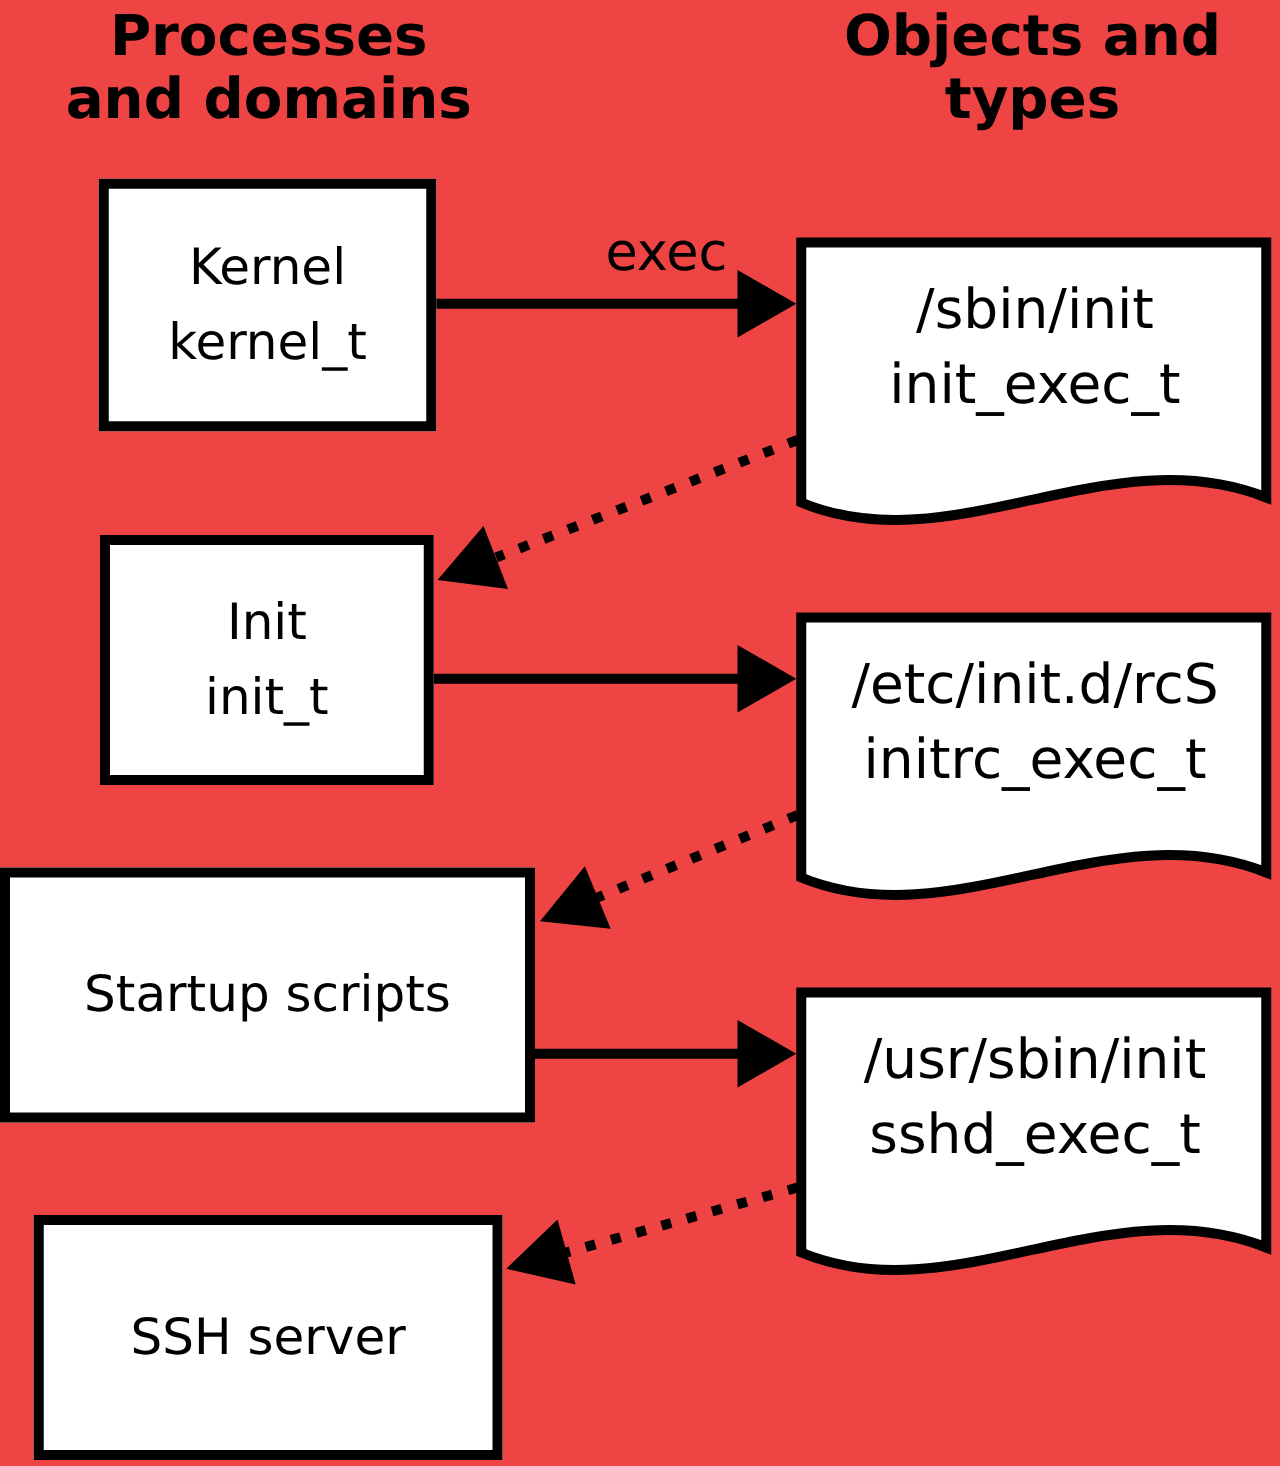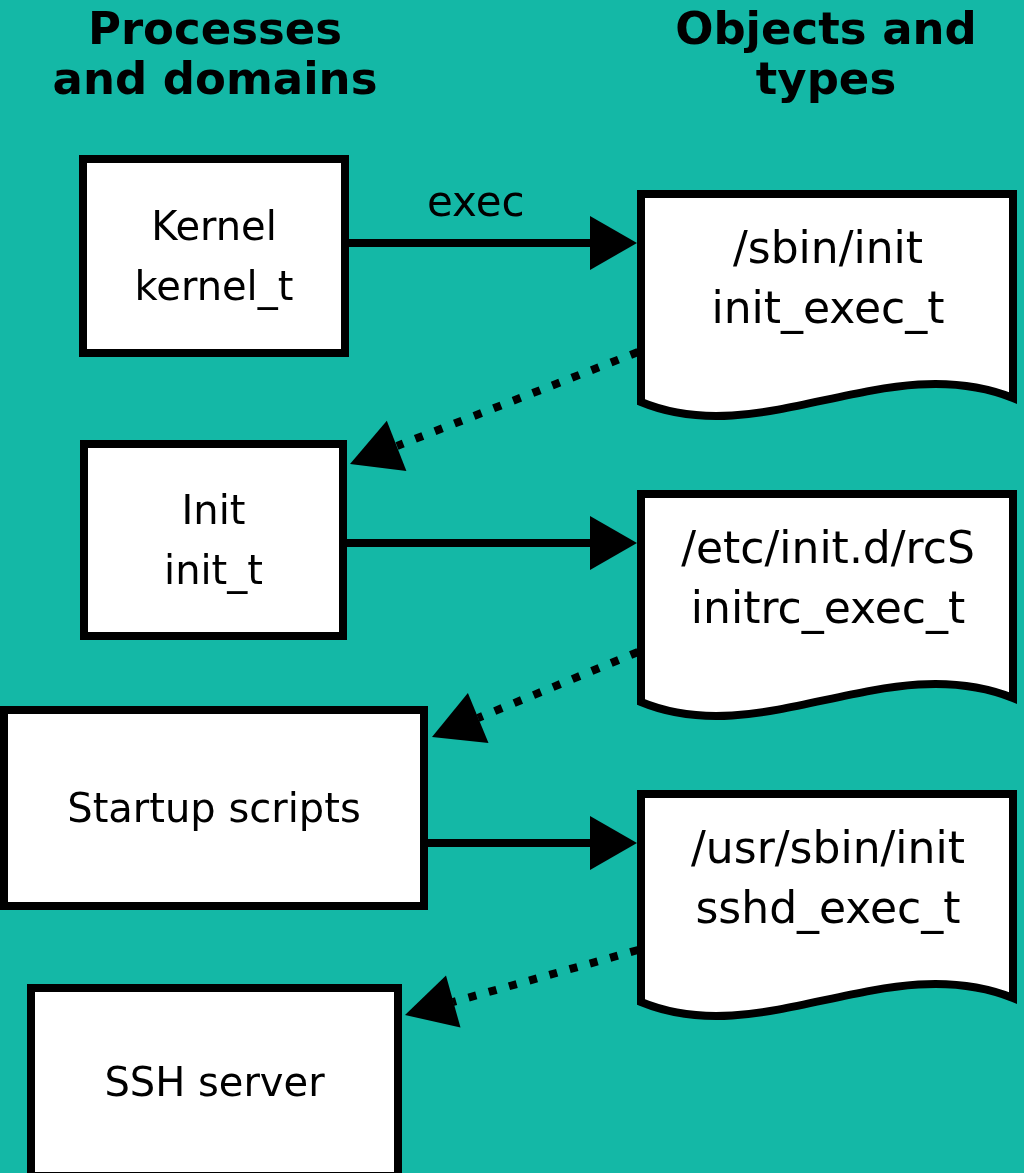--- a/index.html
+++ b/index.html
@@ -1,20 +1,20 @@
 <!DOCTYPE html>
 <html><head>
 <meta charset="utf-8">
 <style>
   html, body { margin: 0; padding: 0; background: #ffffff; }
   .diagram {
     position: relative;
     width: 1024px;
     height: 1173px;
-    background: #14b8a6;
+    background: #ef4444;
     font-family: "DejaVu Sans", sans-serif;
     color: #000000;
     overflow: hidden;
   }
   .layer-svg {
     position: absolute;
     left: 0; top: 0;
     width: 1024px; height: 1173px;
   }
   .hdr {
@@ -33,43 +33,42 @@
     border: 8px solid #000000;
     background: #ffffff;
     display: flex;
     flex-direction: column;
     justify-content: center;
     align-items: center;
     text-align: center;
     font-size: 40px;
     line-height: 60px;
     white-space: nowrap;
-    margin-top: 12px;
   }
   .pbox-kernel  { left: 79px; top: 143px;  width: 270px; height: 202px; }
   .pbox-init    { left: 80px; top: 428px;  width: 267px; height: 200px; }
   .pbox-startup { left: 0px;  top: 694px;  width: 428px; height: 204px; }
   .pbox-ssh     { left: 27px; top: 972px;  width: 375px; height: 196px; gap: 24px; }
   .doc-text {
     position: absolute;
     left: 648px;
     width: 360px;
     text-align: center;
     font-size: 44px;
     line-height: 60px;
     white-space: nowrap;
   }
   .doc-text-1 { top: 218px; }
   .doc-text-2 { top: 518px; }
   .doc-text-3 { top: 818px; }
   .exec-label {
     position: absolute;
-    left: 427px; top: 179px;
+    left: 442px; top: 179px;
     width: 140px;
-    text-align: left;
+    text-align: right;
     font-size: 42px;
     line-height: 46px;
   }
   .doc-shape { fill: #ffffff; stroke: #000000; stroke-width: 8; stroke-linejoin: miter; }
   .solid-line  { stroke: #000000; stroke-width: 8; }
   .dotted-line { stroke: #000000; stroke-width: 8; stroke-dasharray: 8 13; }
   .arrow-head  { fill: #000000; stroke: none; }
 </style>
 </head>
 <body>

